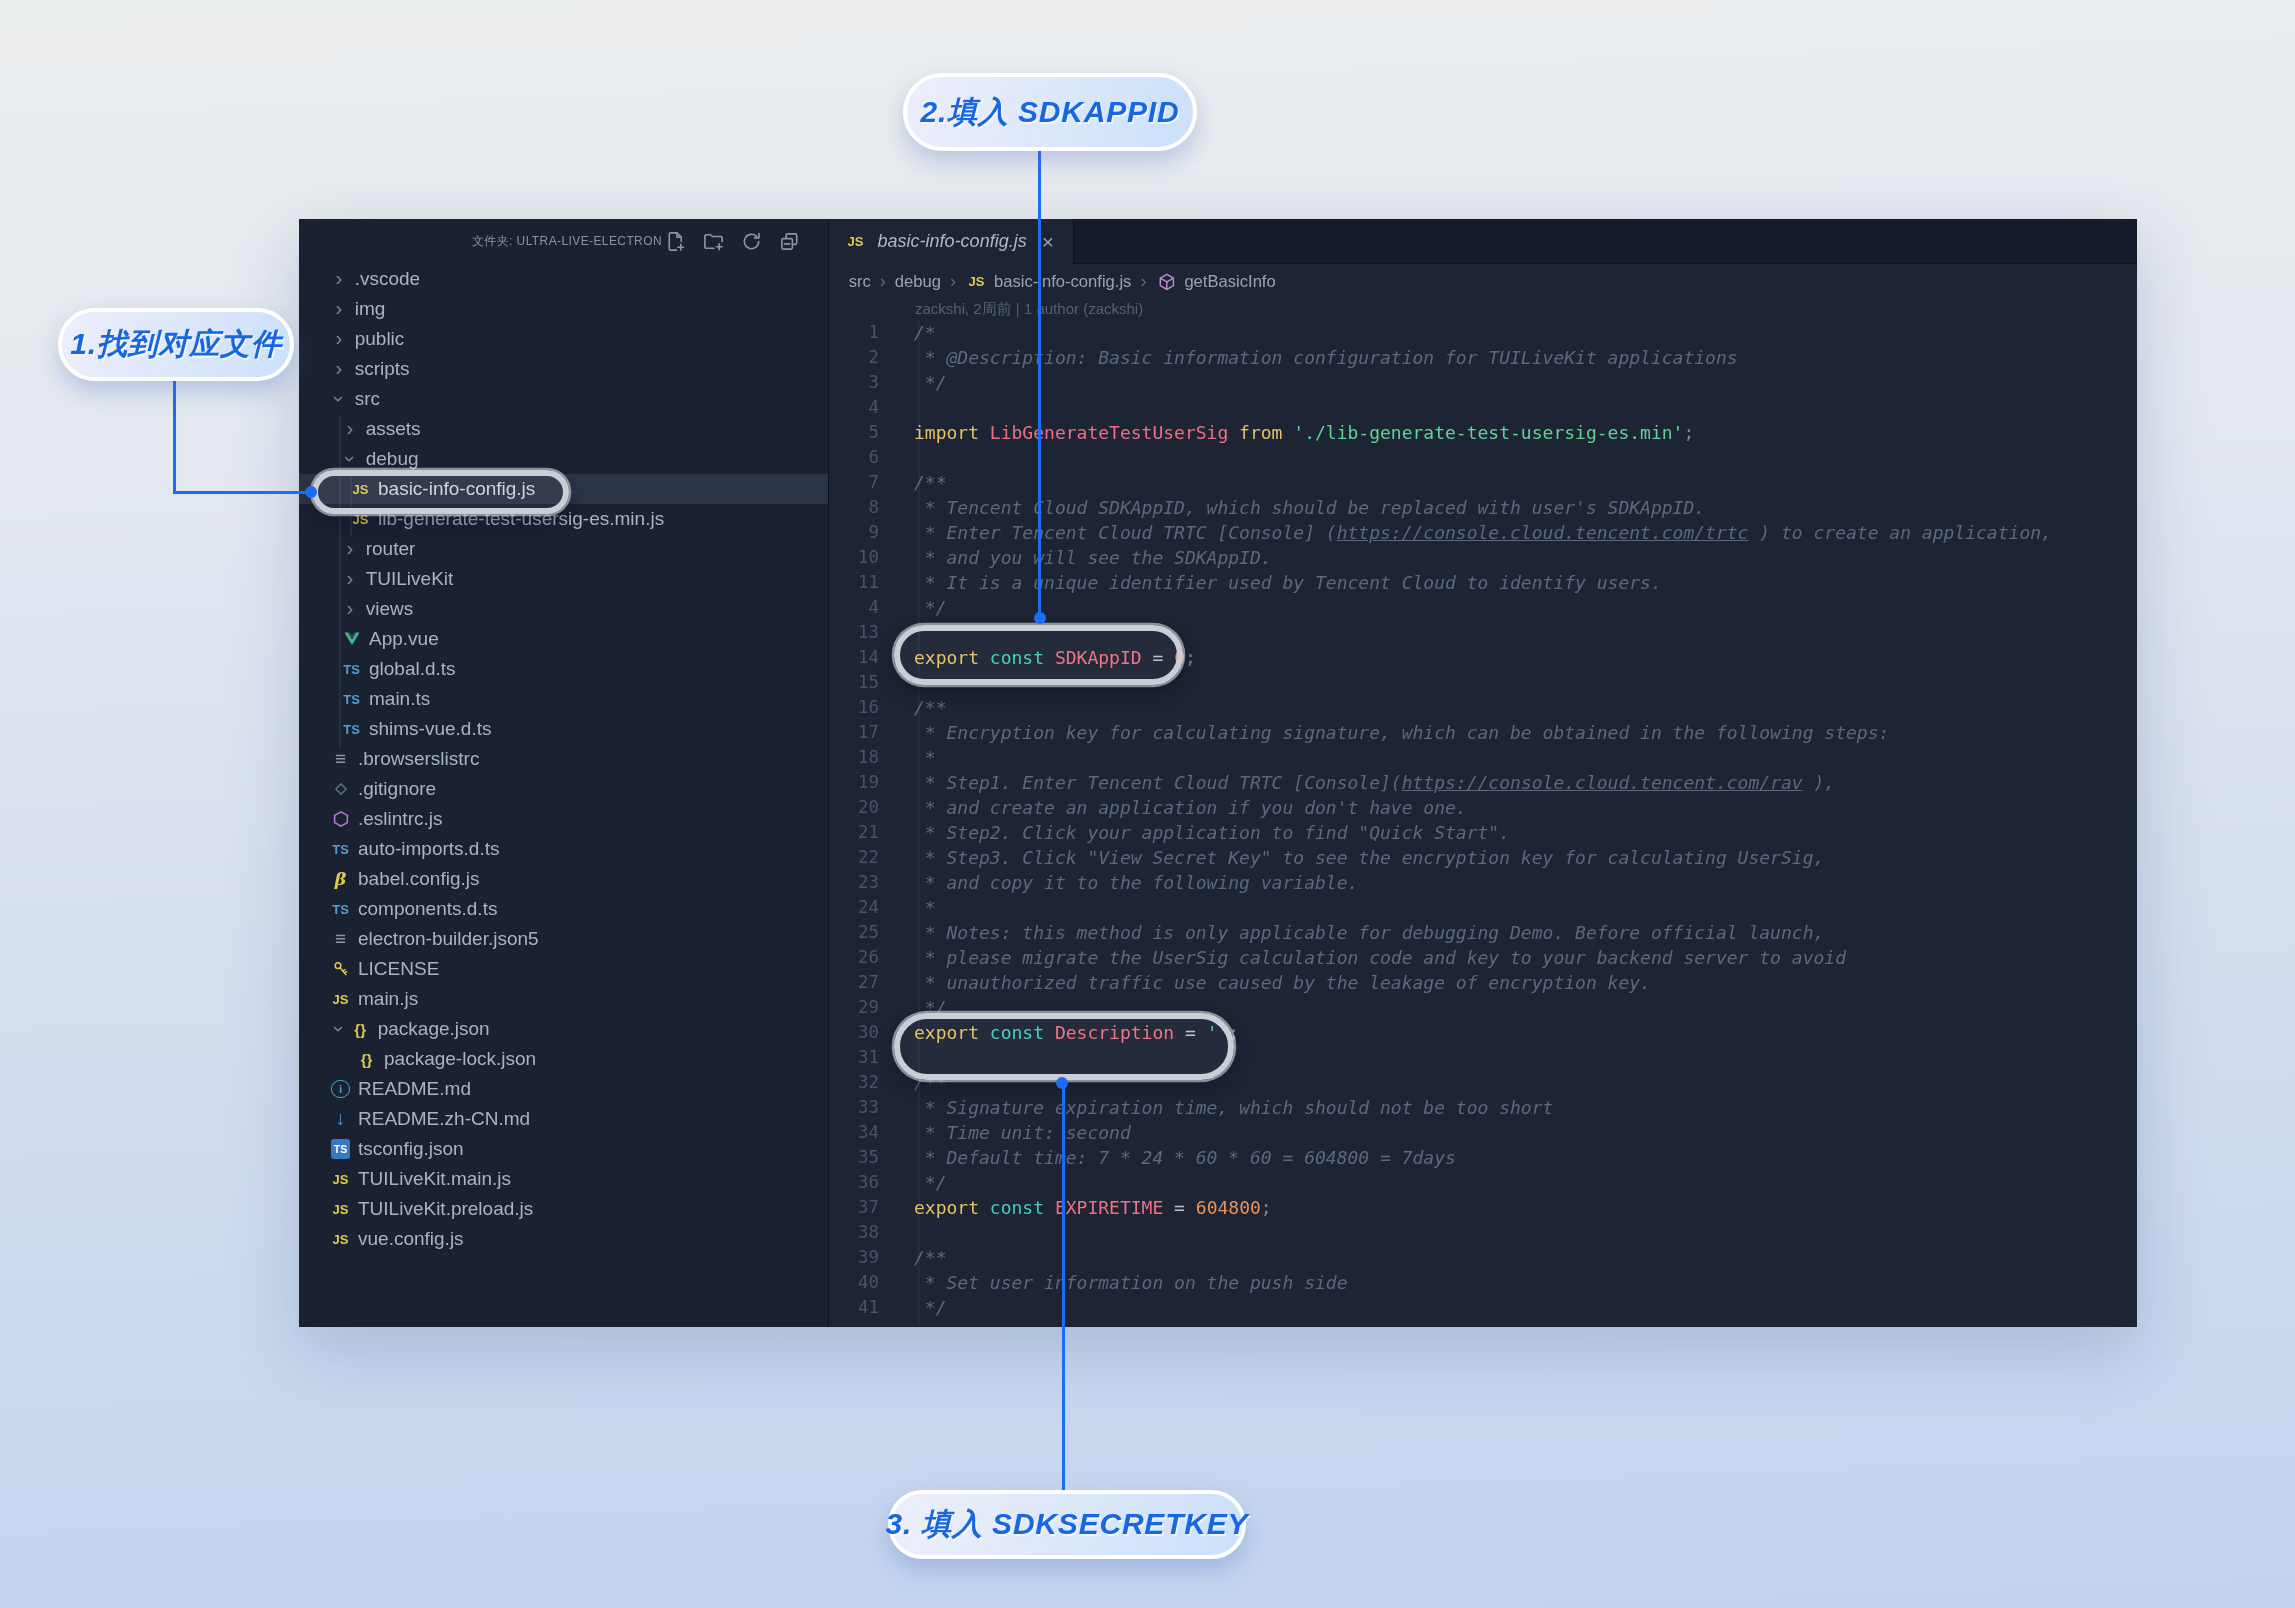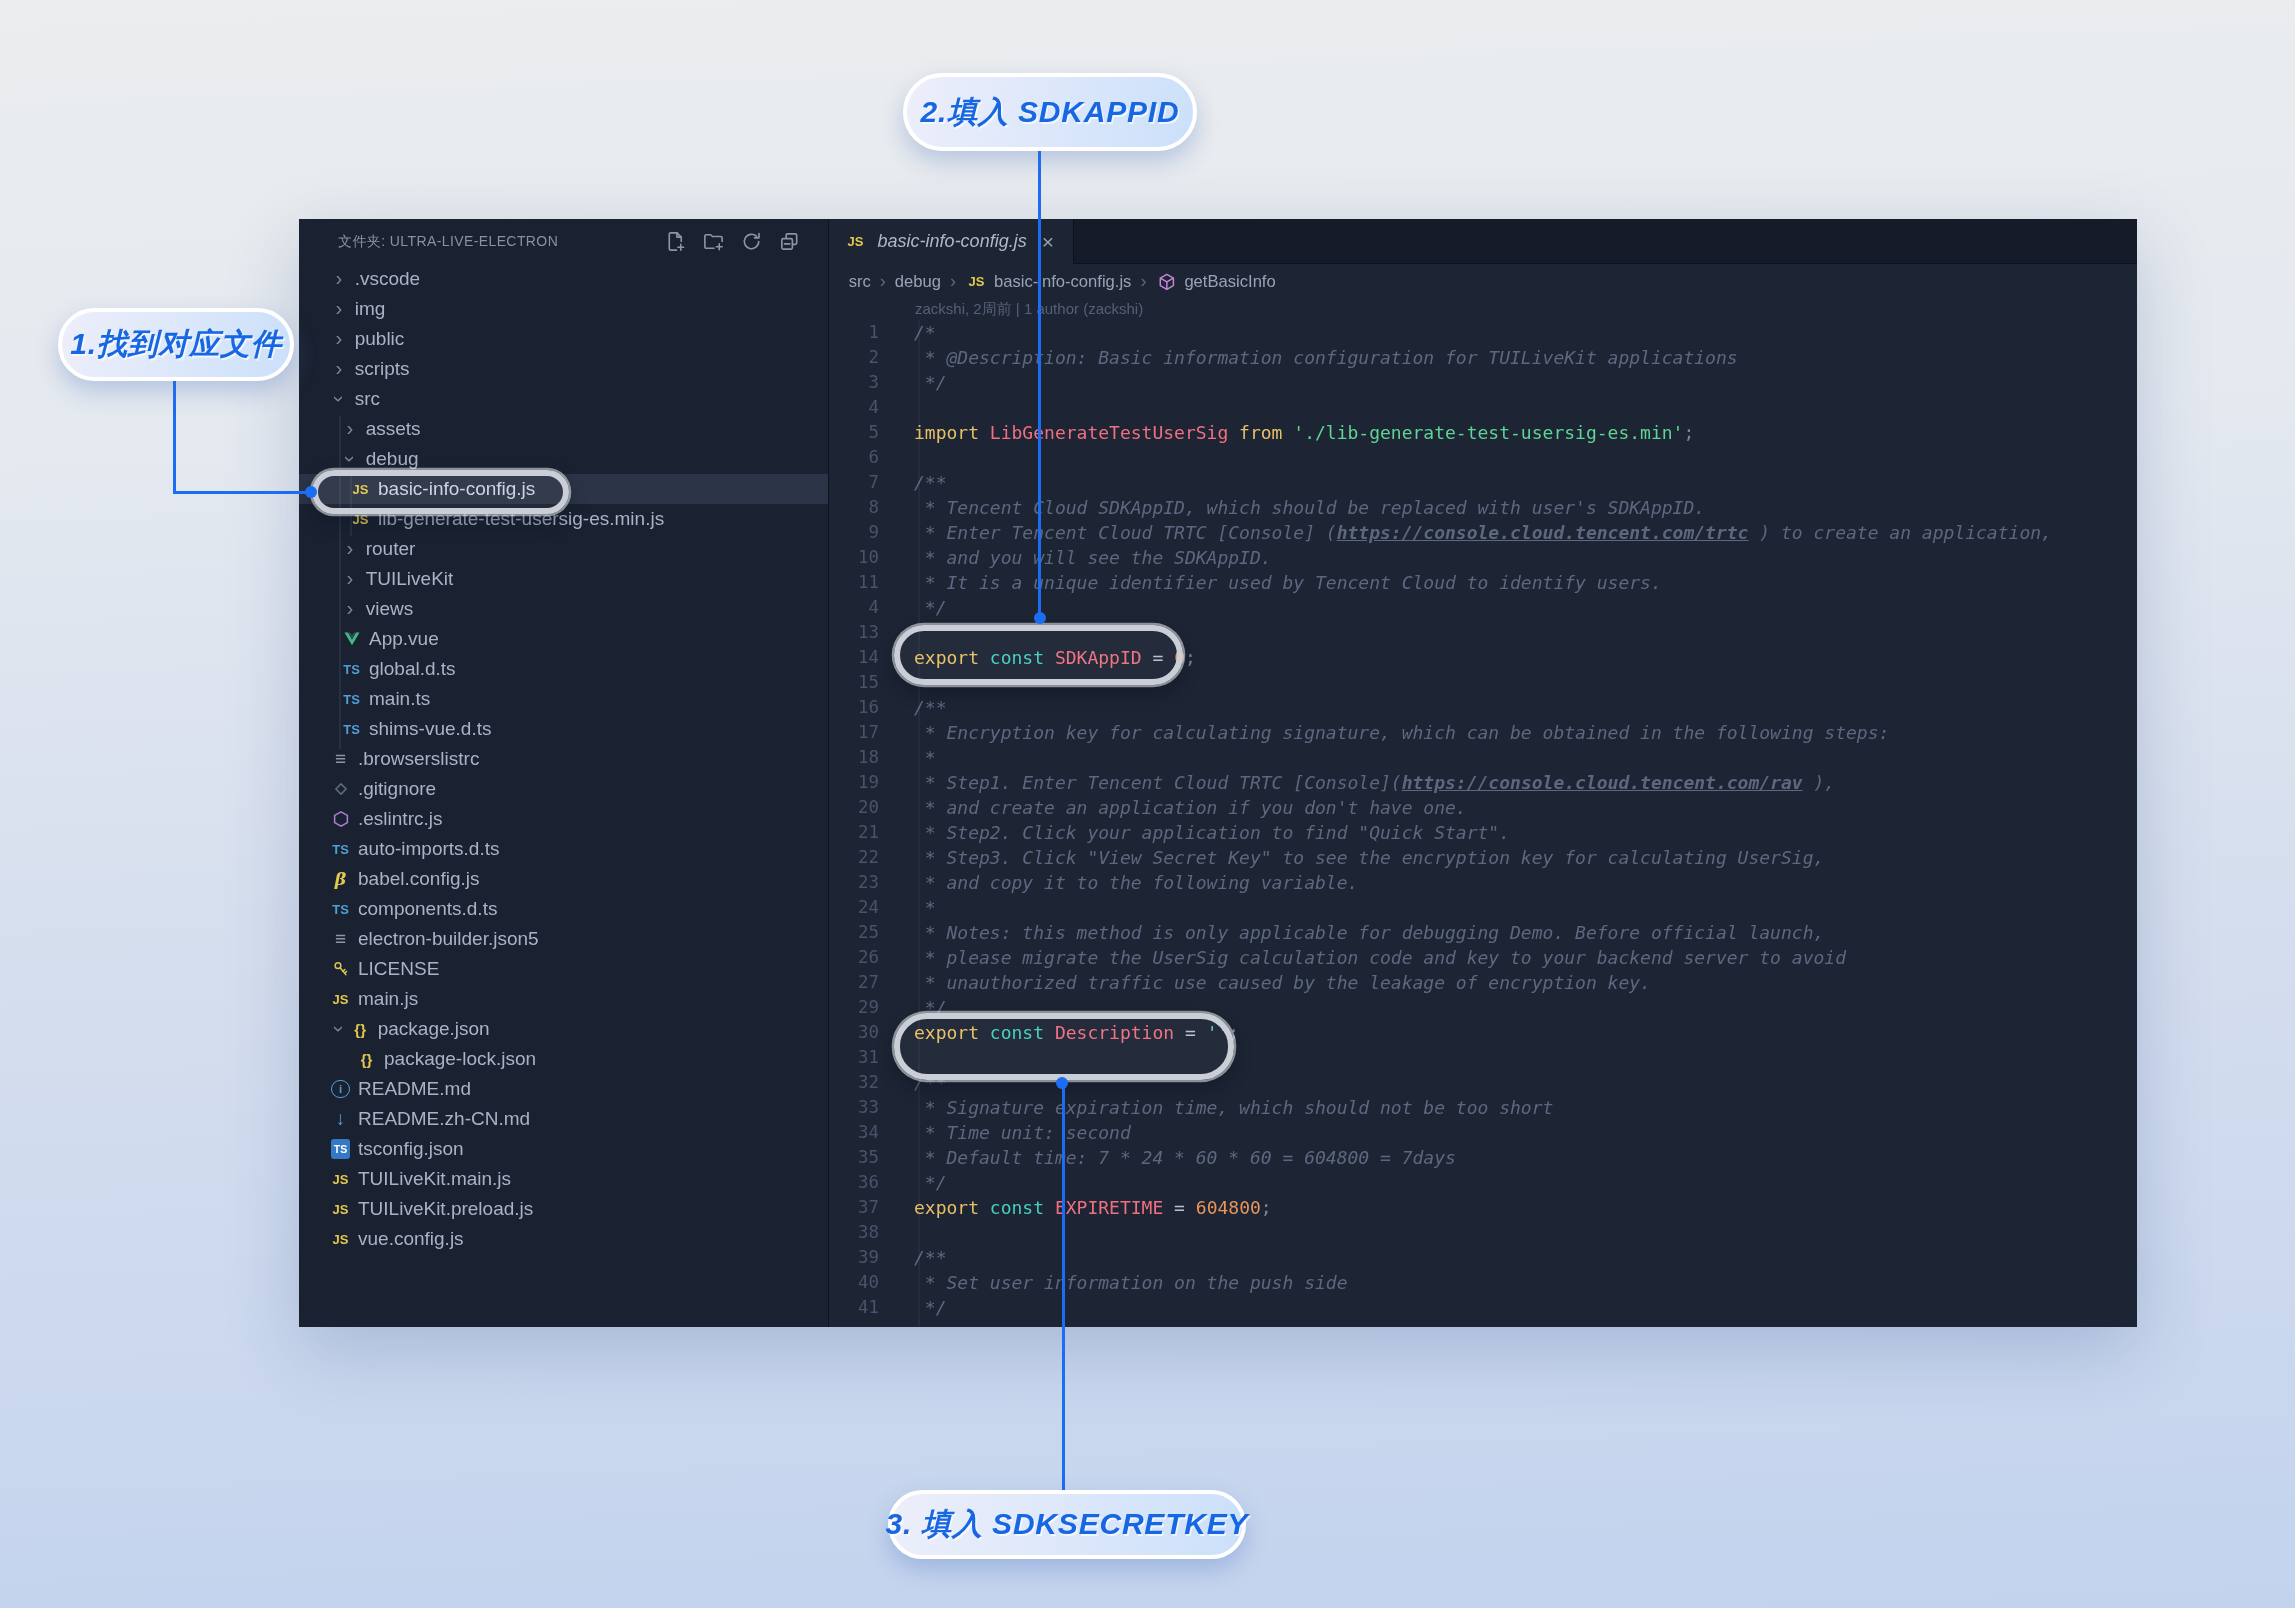--- a/index.html
+++ b/index.html
@@ -8,21 +8,21 @@
     font-family:"Liberation Sans","DejaVu Sans",sans-serif;
   }
   .stage{position:absolute;inset:0;}
 
   
   .window{position:absolute;left:299px;top:219px;width:1838px;height:1108px;display:flex;
           box-shadow:0 23px 68px rgba(40,70,130,.22);z-index:1;}
   
   .sidebar{width:529px;flex:none;background:#1a2231;position:relative;overflow:hidden;}
   .side-head{height:45px;display:flex;align-items:center;padding:0 26px 0 39px;}
-  .side-title{color:#8892a4;font-size:14px;letter-spacing:0.4px;flex:1;white-space:nowrap;overflow:hidden;}
+  .side-title{color:#8892a4;font-size:12px;letter-spacing:0.4px;flex:1;white-space:nowrap;overflow:hidden;text-align:right;}
   .side-actions{display:flex;gap:12px;align-items:center;}
   .act-btn{width:26px;height:26px;display:flex;align-items:center;justify-content:center;}
   .act-btn svg{stroke:#8b95a6;fill:none;stroke-width:1.7;stroke-linecap:round;stroke-linejoin:round;}
   .tree{position:relative;}
   .trow{display:flex;align-items:center;height:30px;color:#a9b3c6;font-size:19px;white-space:nowrap;}
   .trow.sel{background:#2c3447;color:#ccd4e2;}
   .chev{width:19.7px;flex:none;text-align:center;color:#7d8798;font-size:20.4px;line-height:19.7px;}
   .chev.open{transform:rotate(90deg);display:inline-block;}
   .tlabel{margin-left:6px;}
   .fic{width:23px;flex:none;text-align:center;font-weight:bold;display:inline-flex;align-items:center;justify-content:center;}
@@ -48,21 +48,21 @@
   .strip-rest{flex:1;border-bottom:1.5px solid #0d131e;box-sizing:border-box;background:#151b28;}
   .breadcrumb{height:35px;display:flex;align-items:center;padding-left:19.7px;gap:9px;color:#99a3b5;font-size:16.6px;flex:none;}
   .bc-sep{color:#5f6a7e;font-size:18px;}
   .bc-item{display:flex;align-items:center;gap:6px;}
   .blame{height:21px;line-height:19.7px;padding-left:86px;color:#546077;font-size:15px;flex:none;}
   .code{position:relative;flex:1;overflow:hidden;}
   .cline{display:flex;height:25px;line-height:25px;font-family:"DejaVu Sans Mono",monospace;font-size:18px;}
   .lnum{width:50px;flex:none;text-align:right;color:#49536b;font-size:17.4px;}
   .ltxt{padding-left:35px;white-space:pre;}
   .tk-c{color:#5d6880;font-style:italic;}
-  .tk-cl{color:#5d6880;font-style:italic;text-decoration:underline;font-weight:bold;}
+  .tk-cl{color:#5d6880;font-style:italic;text-decoration:underline;}
   .tk-k{color:#e7c065;}
   .tk-kc{color:#43d1c2;}
   .tk-v{color:#ef7080;}
   .tk-s{color:#5ed595;}
   .tk-n{color:#e8955c;}
   .tk-o{color:#b6c0d2;}
   .tk-p{color:#7c8699;}
   .indent-guide{position:absolute;left:89px;top:0;width:1.5px;height:1006px;background:rgba(160,175,200,.07);}
 
   

